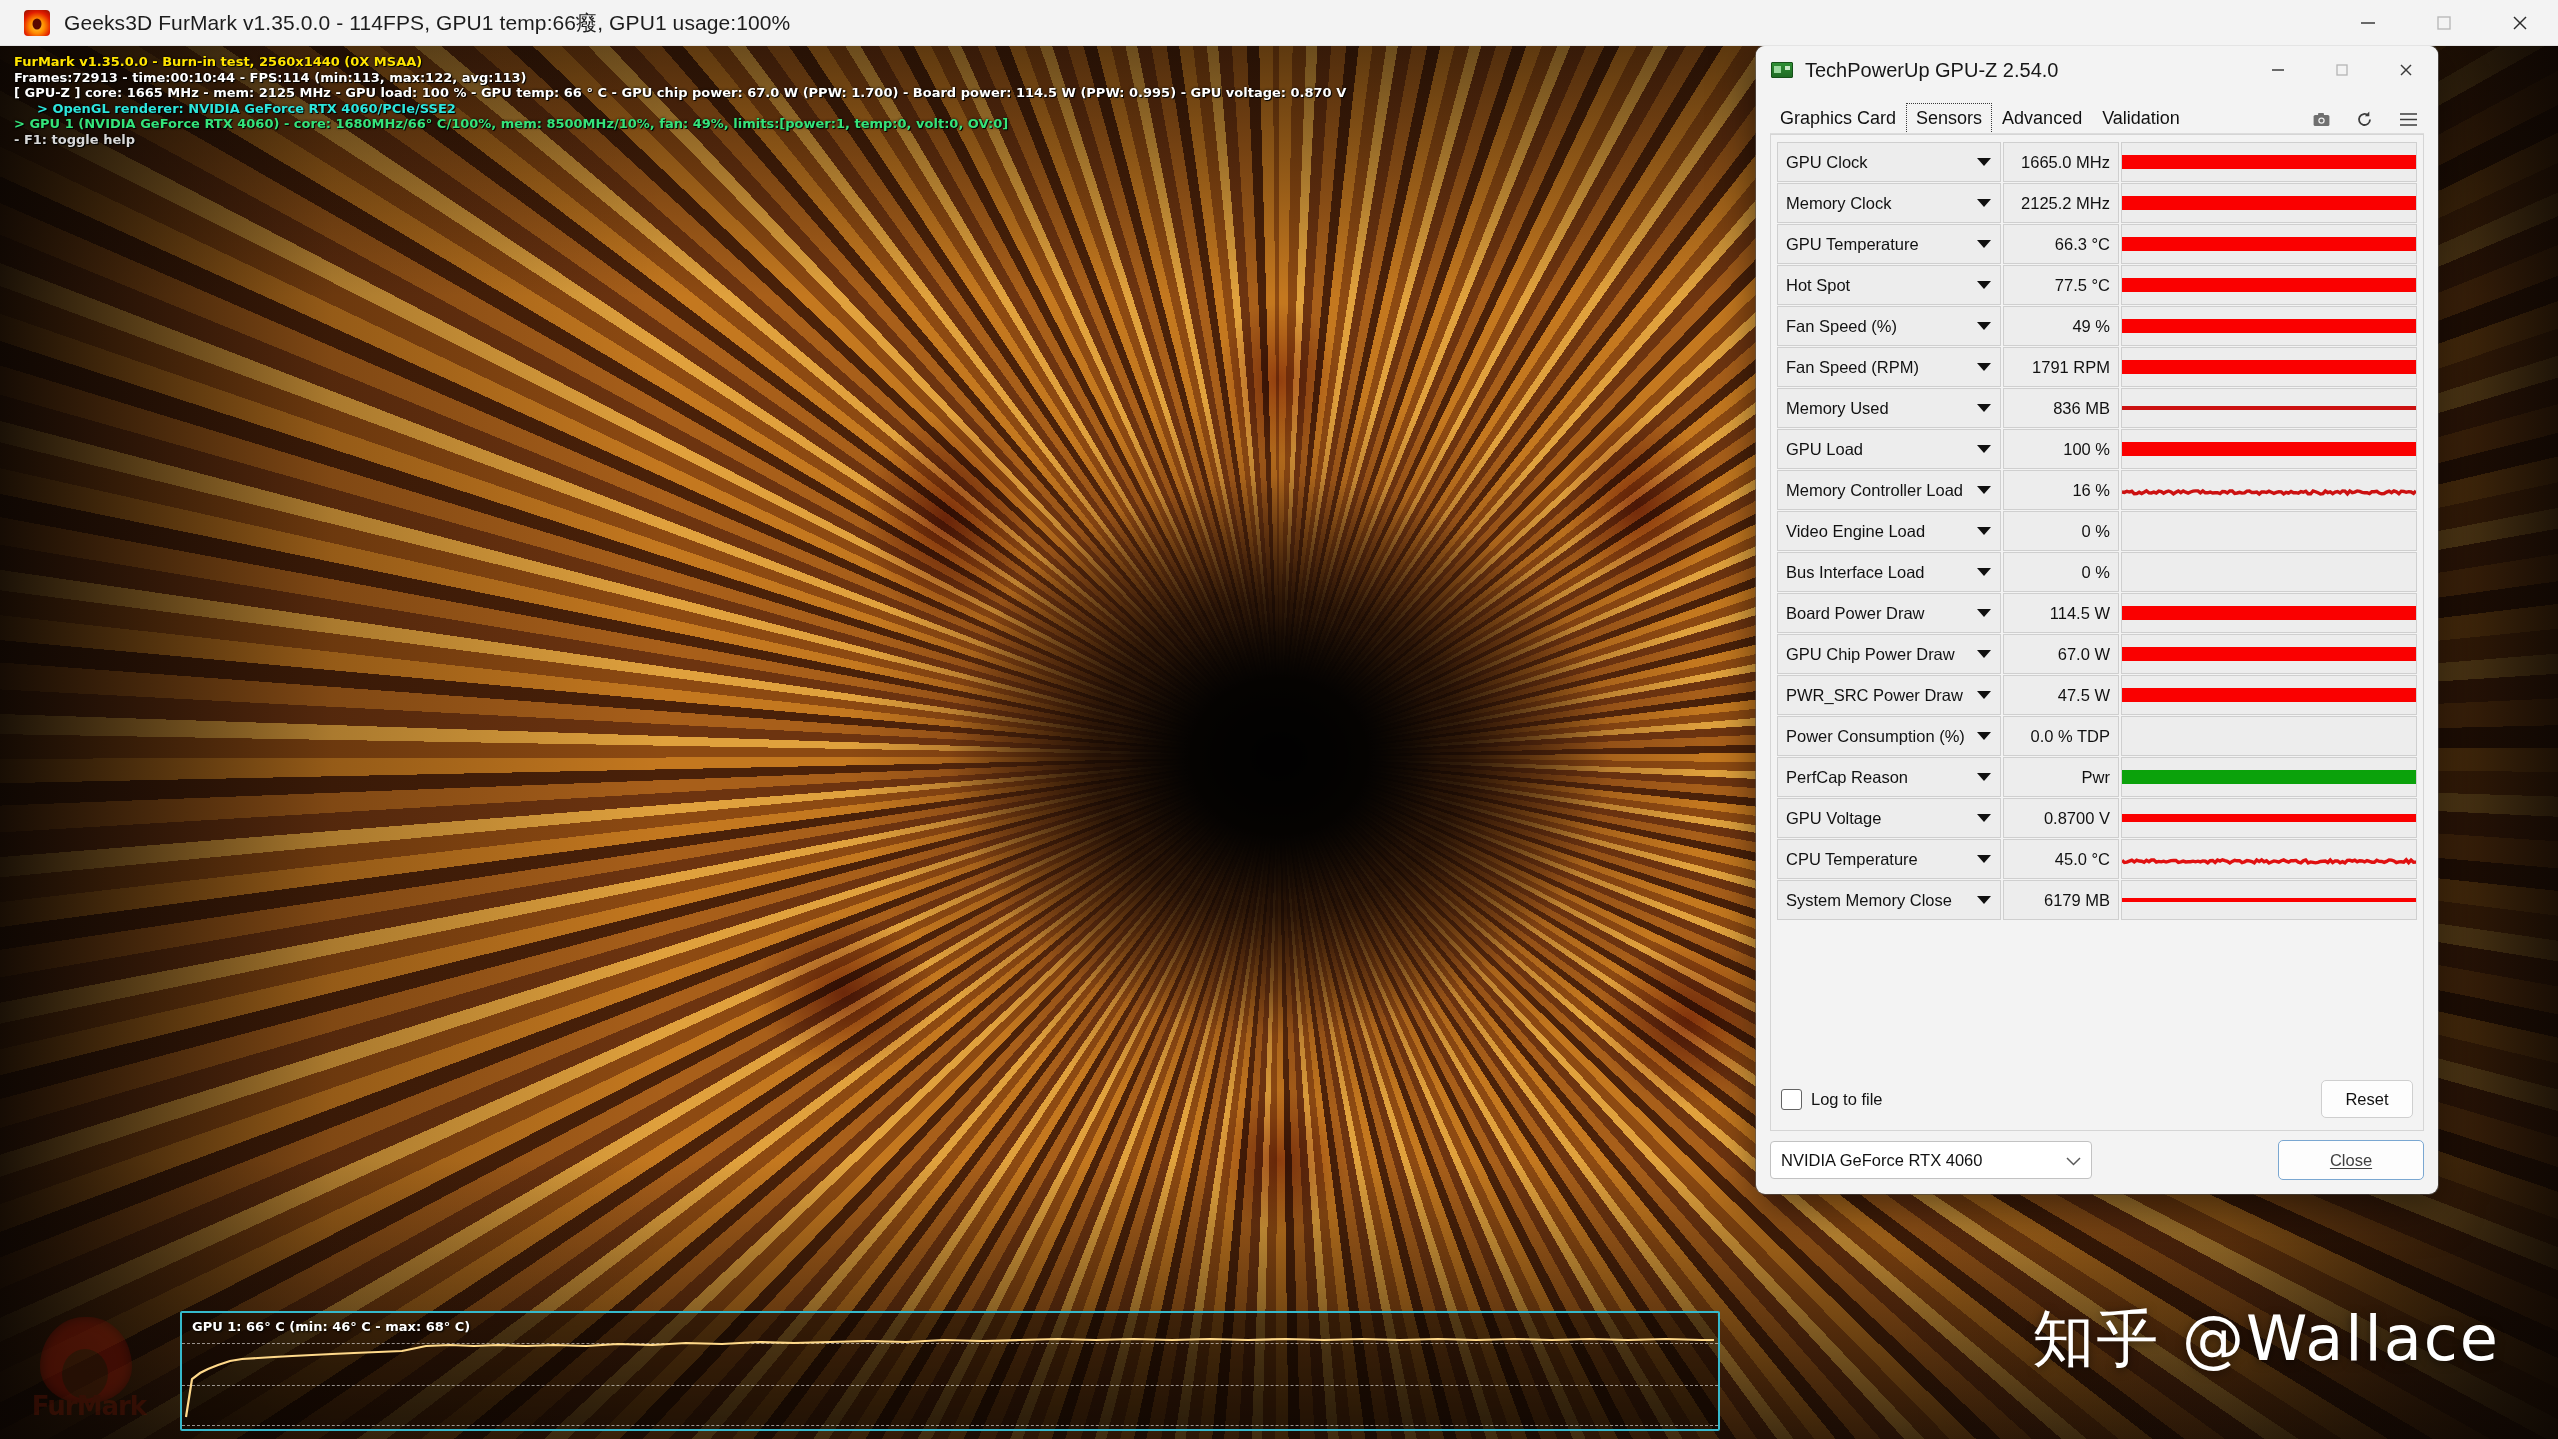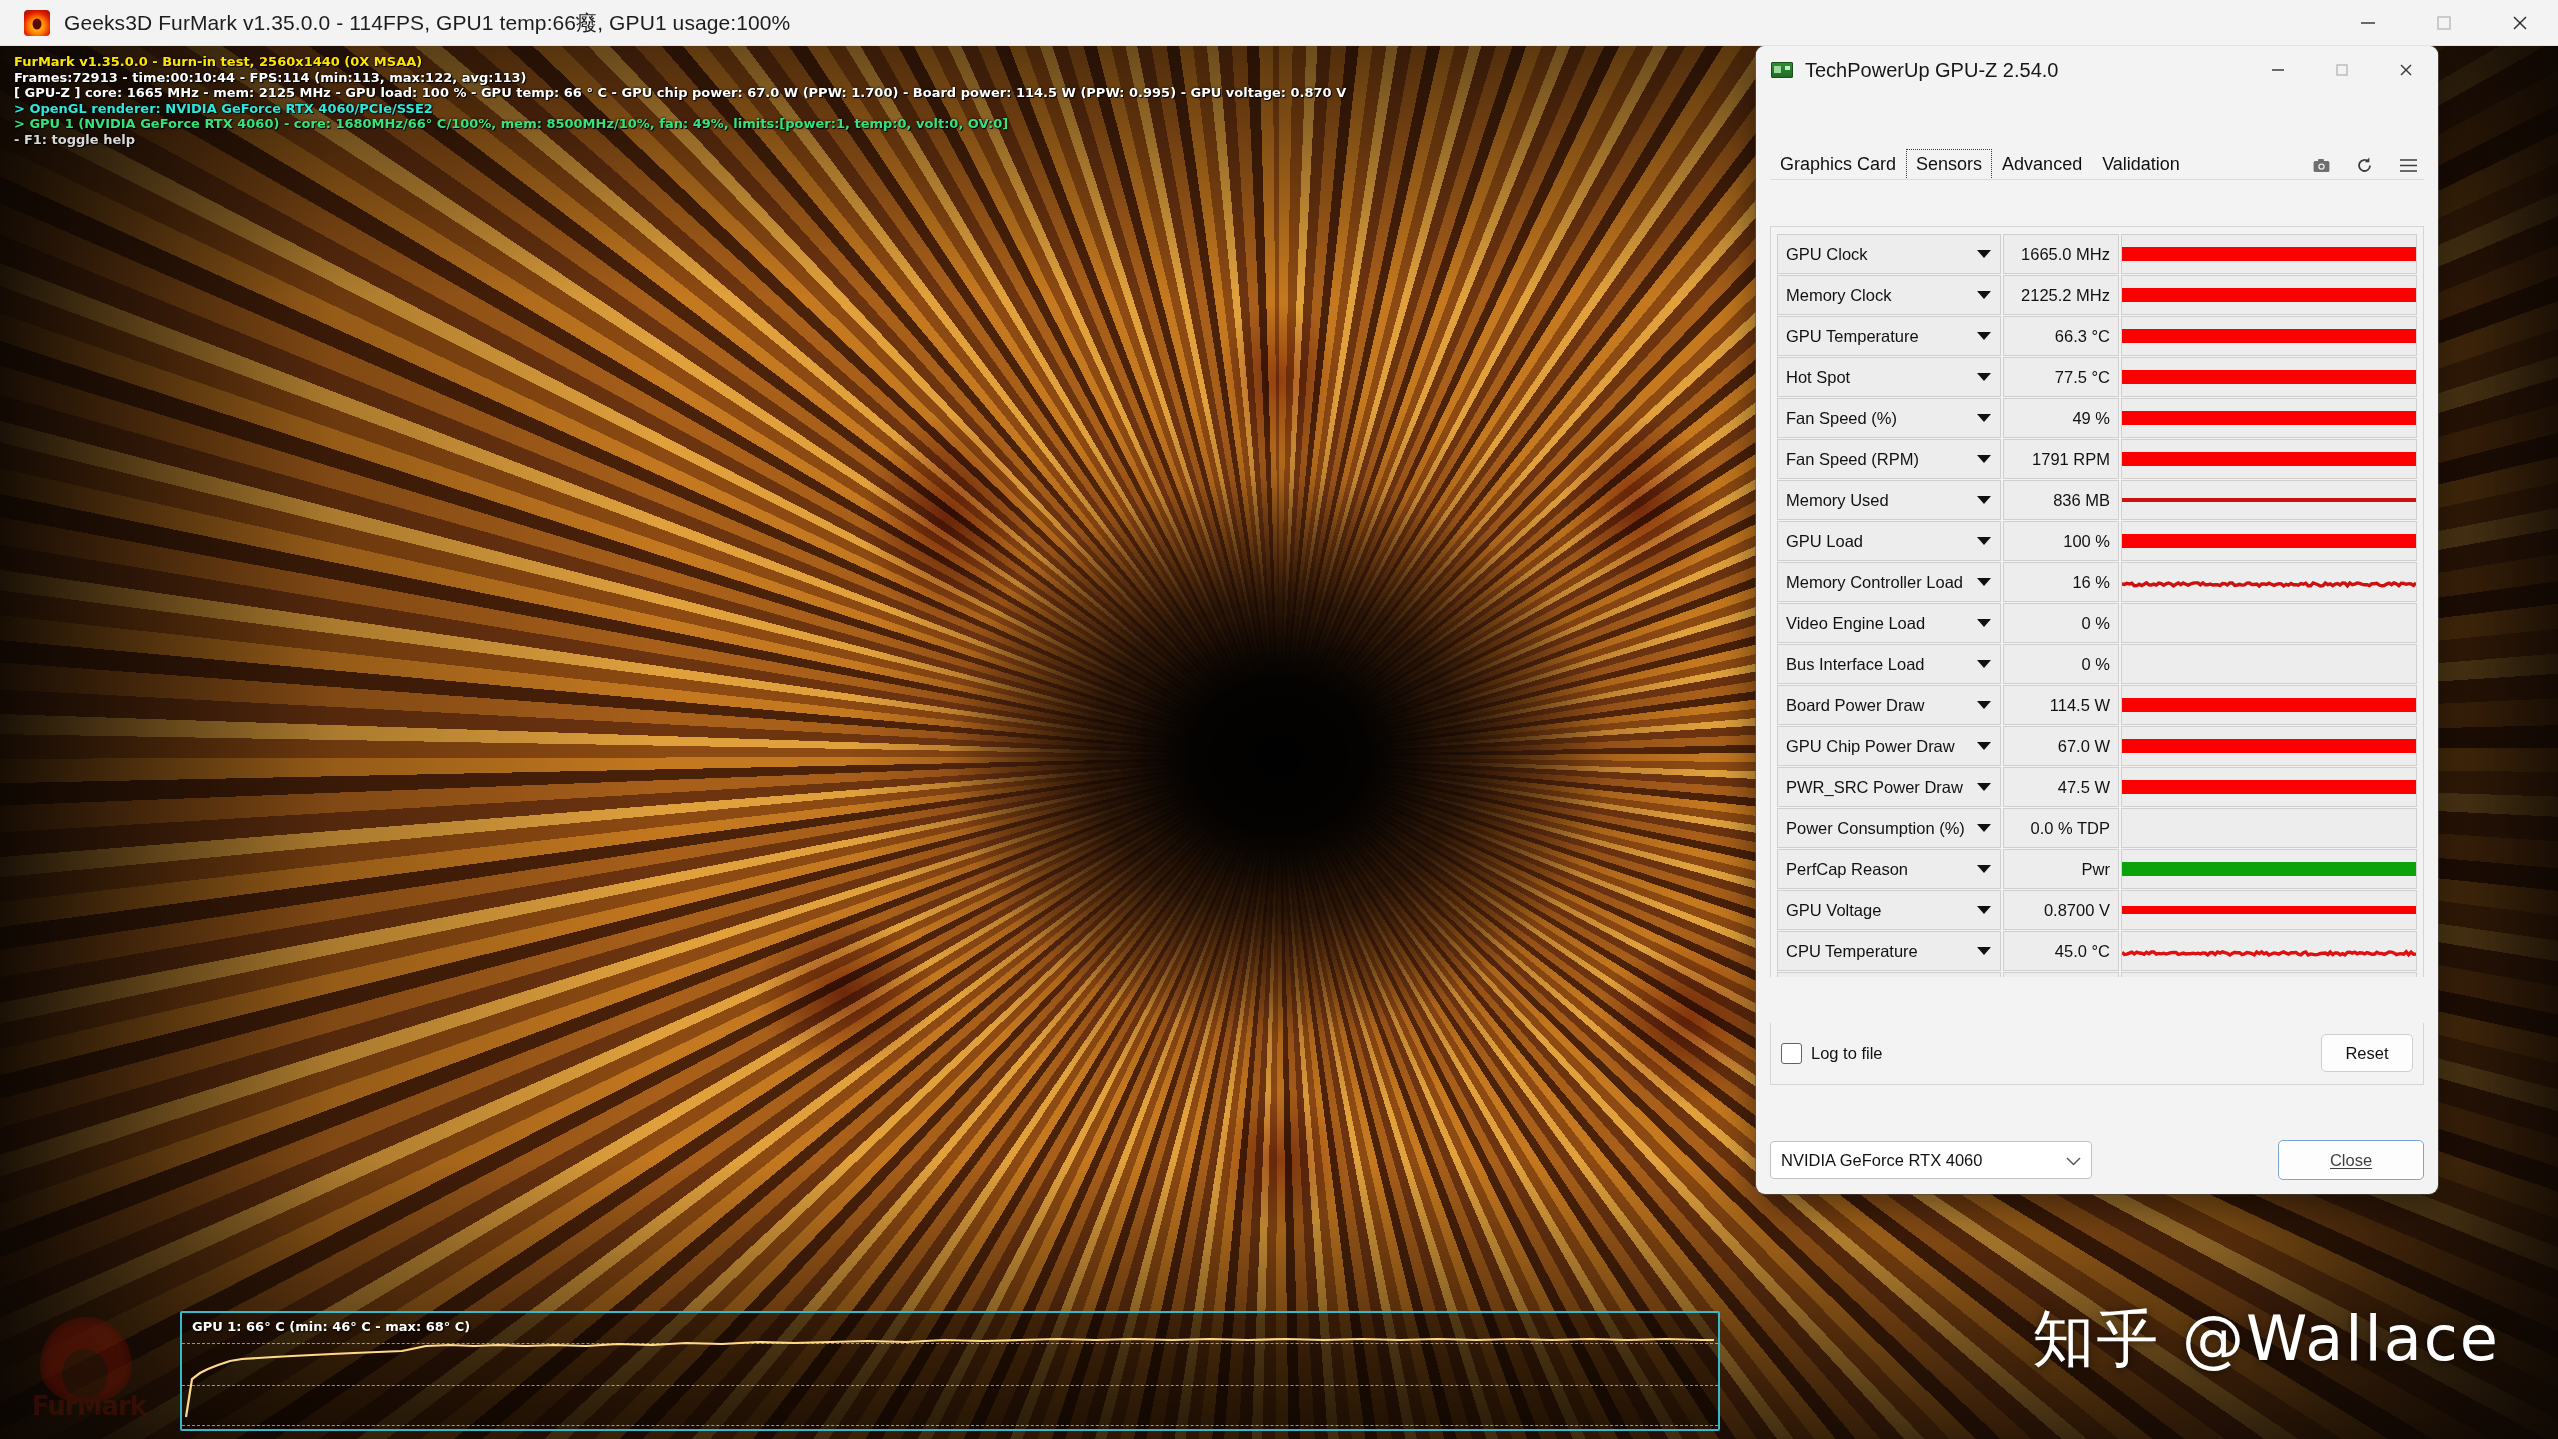--- a/index.html
+++ b/index.html
@@ -100,21 +100,21 @@
   #hud {
     position: absolute; left: 14px; top: 8px;
     font-family: "DejaVu Sans", sans-serif;
     font-size: 13px; font-weight: 700;
     line-height: 15.6px;
     white-space: nowrap;
     text-shadow: 0 0 3px rgba(0,0,0,.95), 1px 1px 0 rgba(0,0,0,.9);
   }
   .hud-yellow { color: #ffe400; }
   .hud-white  { color: #ffffff; }
-  .hud-cyan   { color: #2ee6dd; }
+  .hud-cyan   { color: #2ee6dd; margin-left: 23px; }
   .hud-green  { color: #35e37a; }
   .hud-gray   { color: #d8d8d8; }
 
   
   #temp-graph {
     position: absolute; left: 180px; bottom: 8px;
     width: 1540px; height: 120px;
     border: 2px solid #35b9cc;
     border-radius: 2px;
     background: rgba(6,3,1,.42);
@@ -171,21 +171,20 @@
 
   
   #gpuz {
     position: absolute; left: 1756px; top: 140px;
     width: 682px; height: 1148px;
     background: #f3f3f3;
     border-radius: 9px;
     box-shadow: 0 14px 44px rgba(0,0,0,.55), 0 0 0 1px rgba(120,120,120,.55);
     display: flex; flex-direction: column;
     overflow: hidden;
-    gap: 46px;
   }
   #gpuz-titlebar {
     height: 48px; flex: 0 0 48px;
     display: flex; align-items: center;
     background: #f3f3f3;
   }
   #gpuz-icon {
     width: 22px; height: 16px; margin-left: 15px; margin-right: 12px;
     flex: 0 0 22px;
     background: linear-gradient(180deg,#2f8f35,#1f6b24);

